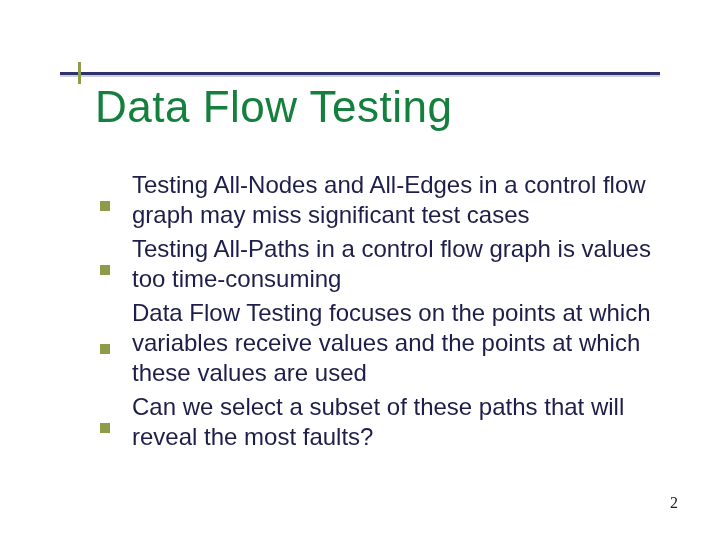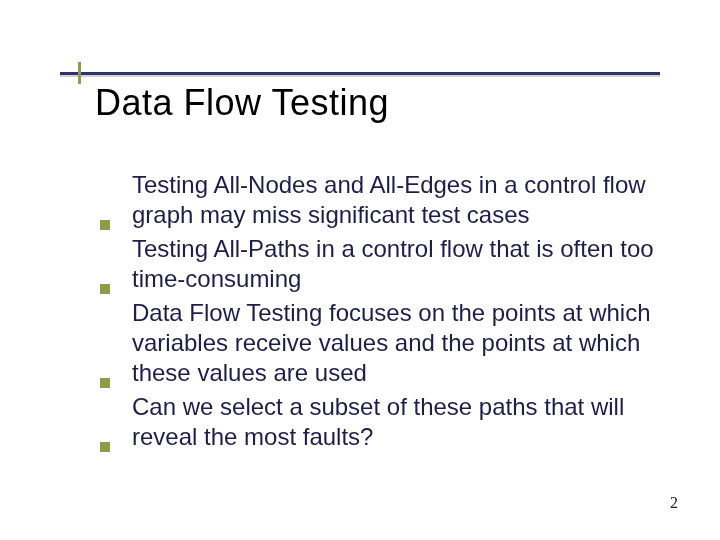--- a/index.html
+++ b/index.html
@@ -43,35 +43,35 @@
   }
   .title-tick {
     position: absolute;
     top: 62px;
     left: 78px;
     width: 3px;
     height: 22px;
     background: #8e9c4a;
   }
   .title-text {
-    font-size: 36px;
-    color: #000000;
+    font-size: 44px;
+    color: #15803d;
     letter-spacing: 0.5px;
     font-family: Verdana, Geneva, sans-serif;
     font-weight: 400;
   }
   .body {
     position: absolute;
     top: 170px;
     left: 100px;
     right: 60px;
   }
   .body-item {
     display: flex;
-    align-items: flex-end;
+    align-items: center;
     margin-bottom: 4px;
   }
   .bullet {
     flex: 0 0 auto;
     width: 10px;
     height: 10px;
     background: #8e9c4a;
     margin-top: 11px;
     margin-right: 22px;
   }
@@ -104,21 +104,21 @@
 
   <div class="body">
 
     <div class="body-item">
       <div class="bullet"></div>
       <div class="body-text">Testing All-Nodes and All-Edges in a control flow graph may miss significant test cases</div>
     </div>
 
     <div class="body-item">
       <div class="bullet"></div>
-      <div class="body-text">Testing All-Paths in a control flow that is often too time-consuming</div>
+      <div class="body-text">Testing All-Paths in a control flow graph is values too time-consuming</div>
     </div>
 
     <div class="body-item">
       <div class="bullet"></div>
       <div class="body-text">Data Flow Testing focuses on the points at which variables receive values and the points at which these values are used</div>
     </div>
 
     <div class="body-item">
       <div class="bullet"></div>
       <div class="body-text">Can we select a subset of these paths that will reveal the most faults?</div>

